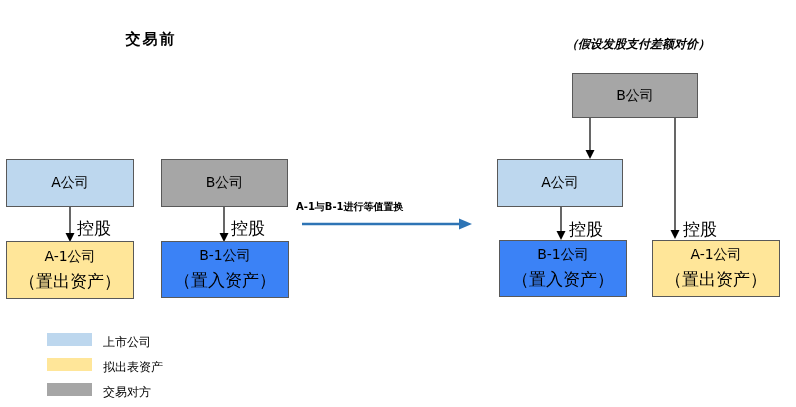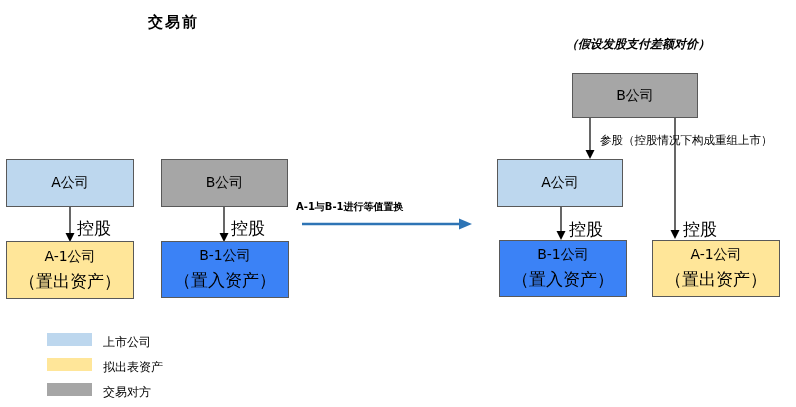--- a/index.html
+++ b/index.html
@@ -99,21 +99,21 @@
       <line x1="675" y1="118" x2="675" y2="231" stroke="#000" stroke-width="1.2"></line>
       <polygon points="675,239 670.5,230 679.5,230" fill="#000"></polygon>
     </g>
 
     <g>
       <line x1="302" y1="224" x2="461" y2="224" stroke-width="2.5" stroke="#2E74B5"></line>
       <polygon points="472,224 459,218.5 459,229.5" fill="#2E74B5"></polygon>
     </g>
   </svg>
 
-  <div class="abs title" style="left:103px; top:13px; width:96px;text-align:right;">交易前</div>
+  <div class="abs title" style="left:103px; top:30px; width:96px;">交易前</div>
   <div class="abs subtitle" style="left:552px; top:36px; width:172px;">（假设发股支付差额对价）</div>
 
   <div class="box" style="left: 6px; top: 159px; width: 128px; height: 48px; background-color: rgb(189, 215, 238);">
     <span>A公司</span>
   </div>
   <div class="box" style="left: 161px; top: 159px; width: 127px; height: 48px; background-color: rgb(166, 166, 166);">
     <span>B公司</span>
   </div>
   <div class="edge-label" style="left:77px; top:217px;">控股</div>
   <div class="edge-label" style="left:231px; top:217px;">控股</div>
@@ -124,21 +124,20 @@
   <div class="box white" style="left:161px; top:241px; width:128px; height:57px;">
     <span>B-1公司</span>
     <span class="l2">（置入资产）</span>
   </div>
 
   <div class="transition-text" style="left:296px; top:200px; width:180px;">A-1与B-1进行等值置换</div>
 
   <div class="box" style="left: 572px; top: 73px; width: 126px; height: 45px; background-color: rgb(166, 166, 166);">
     <span>B公司</span>
   </div>
-  <div class="edge-label" style="left:600px; top:133px; font-size:11.5px;">参股（控股情况下构成重组上市）</div>
   <div class="box" style="left: 497px; top: 159px; width: 126px; height: 48px; background-color: rgb(189, 215, 238);">
     <span>A公司</span>
   </div>
   <div class="edge-label" style="left:569px; top:218px;">控股</div>
   <div class="edge-label" style="left:683px; top:218px;">控股</div>
   <div class="box white" style="left:499px; top:240px; width:128px; height:57px;">
     <span>B-1公司</span>
     <span class="l2">（置入资产）</span>
   </div>
   <div class="box" style="left: 652px; top: 240px; width: 128px; height: 57px; background-color: rgb(255, 230, 153);">

